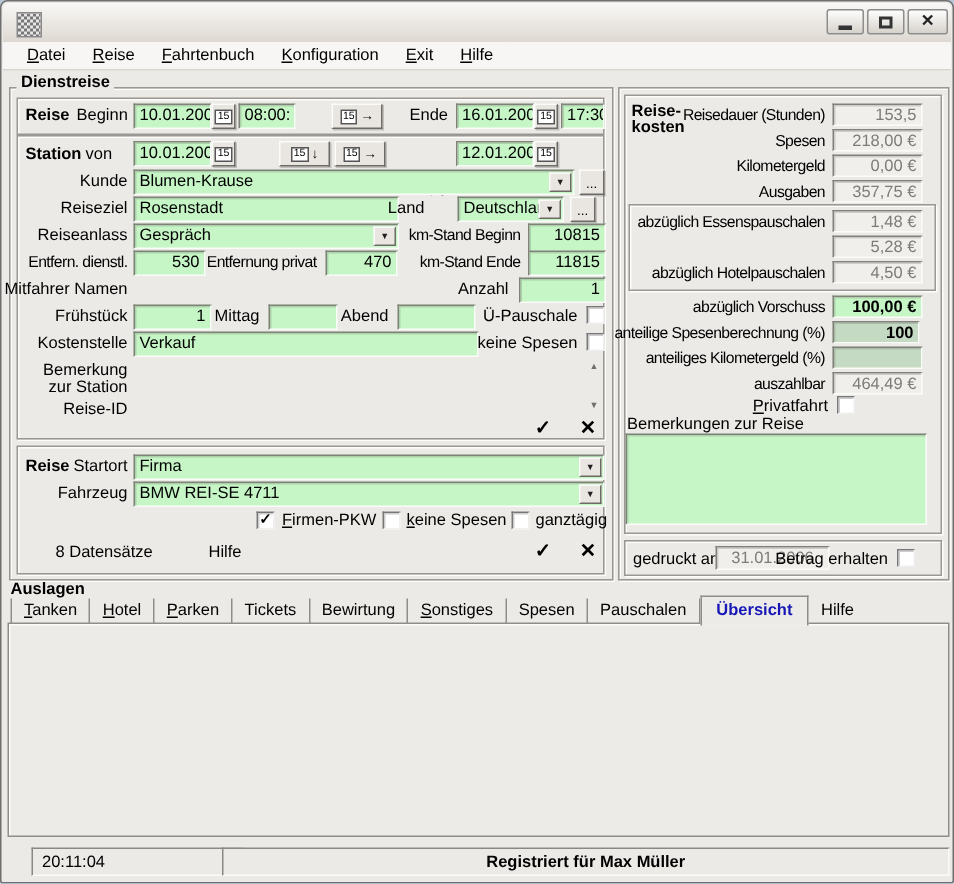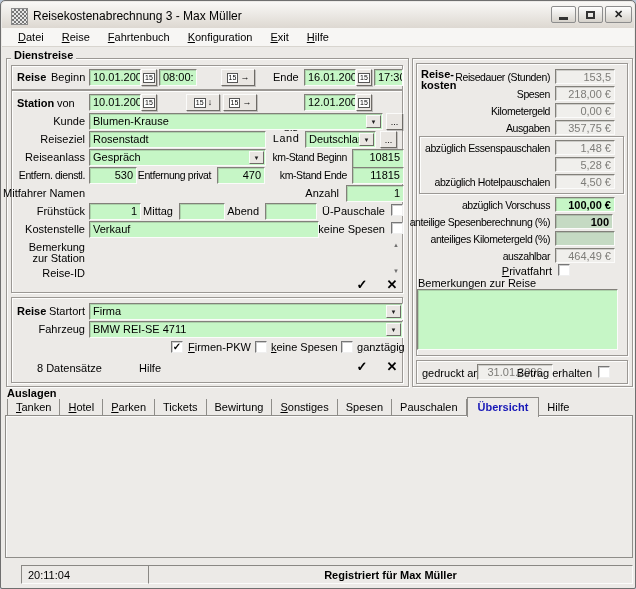--- a/index.html
+++ b/index.html
@@ -70,21 +70,20 @@
     border:1px solid;border-color:#8a8884 #fbfbfa #fbfbfa #8a8884;
     padding:3px 6px 0;font-size:11px;line-height:13px;white-space:nowrap;overflow:hidden;}
 </style>
 </head>
 <body>
 
 <div class="window">
 
   <div class="titlebar">
     <span class="wicon"></span>
-    <span class="wtitle">Reisekostenabrechnung 3 - Max Müller</span>
     <div class="tbtn" style="left:549px;width:25px;">
         <span class="g-min"></span>
       </div>
     <div class="tbtn" style="left:576px;width:25px;">
         <span class="g-max"></span>
       </div>
     <div class="tbtn" style="left:603px;width:27px;">
         <span class="g-close">✕</span>
       </div>
   </div>
@@ -142,21 +141,21 @@
     </div>
 
   <span class="lbl" style="right:550px;top:114px;">Kunde</span>
   <div class="fld" style="left:88px;top:112px;width:294px;height:17px;"><span>Blumen-Krause</span><span class="dd">▼</span></div>
   <div class="btn" style="left:385px;top:112px;width:17px;height:17px;font-size:9px;">
       <span>...</span>
     </div>
 
   <span class="lbl" style="right:550px;top:132px;">Reiseziel</span>
   <div class="fld" style="left:88px;top:130px;width:177px;height:17px;">Rosenstadt</div>
-  <span class="lbl" style="right:336px;top:132px;font-family:Liberation Mono, monospace;">Land</span>
+  <span class="lbl" style="right:352px;top:132px;">Land</span>
   <div class="fld" style="left:304px;top:130px;width:71px;height:17px;"><span>Deutschland</span><span class="dd">▼</span></div>
   <div class="btn" style="left:379px;top:130px;width:17px;height:17px;font-size:9px;">
       <span>...</span>
     </div>
 
   <span class="lbl" style="right:550px;top:150px;">Reiseanlass</span>
   <div class="fld" style="left:88px;top:148px;width:177px;height:17px;"><span>Gespräch</span><span class="dd">▼</span></div>
   <span class="lbl tight" style="right:288px;top:150px;">km-Stand Beginn</span>
   <div class="fld num" style="left:351px;top:148px;width:52px;height:28px;">10815</div>
 

